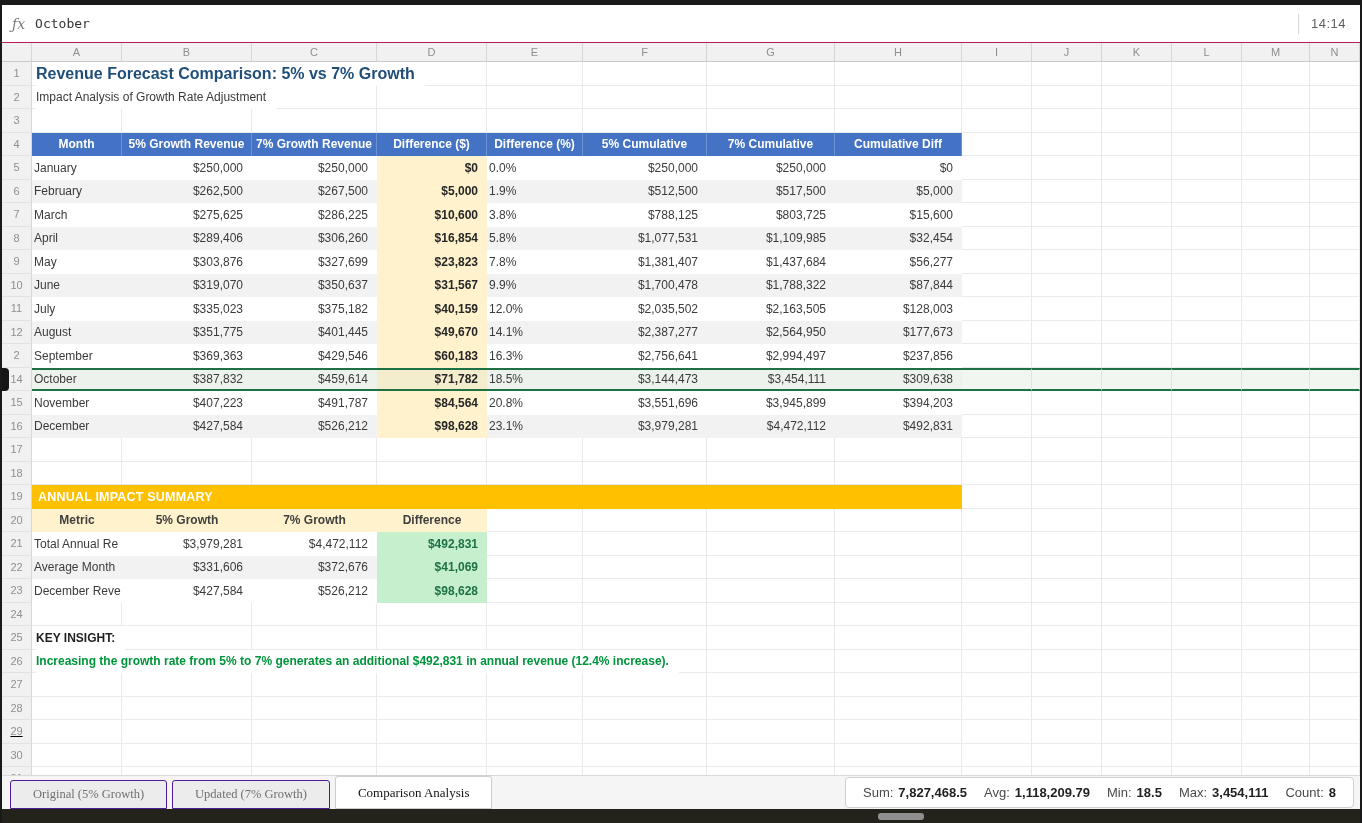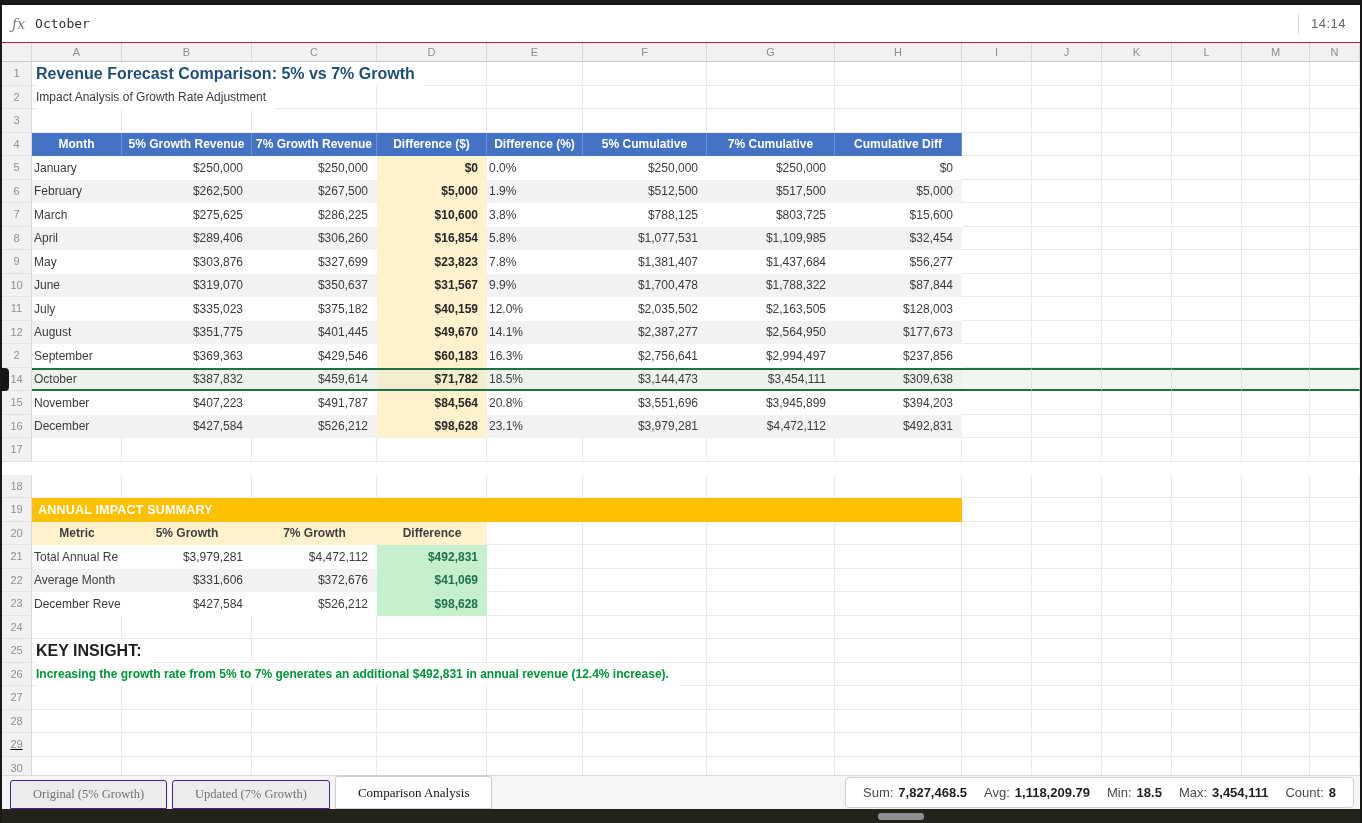--- a/index.html
+++ b/index.html
@@ -40,21 +40,21 @@
   .green{background:#C6EFCE;color:#1E7145;font-weight:700;}
   
   .row-selected .cell{border-top:2px solid #1E7145;border-bottom:2px solid #1E7145;background:#edf3ec;}
   .row-selected .cell.cream{background:#f4edcd;}
   .row-selected .gridcell{background:#f1f6f0;border-right-color:#dde7dd;}
   .row-indicator{position:absolute;left:0;top:0;width:7px;height:100%;background:#161616;border-radius:0 4px 4px 0;z-index:3;}
   
   .ovl{position:absolute;left:34px;top:0;height:100%;display:flex;align-items:center;white-space:nowrap;background:#fff;padding-right:10px;z-index:2;}
   .title{font-size:16px;font-weight:700;color:#1F4E79;}
   .subtitle{font-size:12px;color:#3a3a3a;}
-  .insight-label{font-size:16px;font-weight:700;color:#1f1f1f;}
+  .insight-label{font-size:12px;font-weight:700;color:#1f1f1f;}
   .insight-text{font-size:12px;font-weight:700;color:#00953B;}
   
   .tab-bar{height:34px;background:#f5f5f5;border-top:1px solid #dadada;display:flex;align-items:flex-end;box-sizing:border-box;}
   .tabs{display:flex;align-items:flex-end;height:100%;padding-left:8px;gap:5px;}
   .tab{font-family:Liberation Serif, serif;font-size:12.5px;border:1px solid #4c1d95;background:#ececec;color:#707070;
        height:29px;padding:0 22px;border-radius:3px 3px 0 0;cursor:pointer;}
   .tab.active{background:#fff;color:#141414;border-color:#cfcfcf;height:33px;font-size:13px;box-shadow:0 -1px 2px rgba(0,0,0,.06);}
   .status-box{margin-left:auto;margin-right:6px;align-self:center;height:31px;background:#fff;border:1px solid #d0d0d0;border-radius:4px;
               display:flex;align-items:center;gap:17px;padding:0 17px;box-sizing:border-box;}
   .stat{display:flex;gap:5px;font-size:13px;white-space:nowrap;}
@@ -380,21 +380,21 @@
         <div class="cell gridcell"></div>
         <div class="cell gridcell"></div>
         <div class="cell gridcell"></div>
         <div class="cell gridcell"></div>
         <div class="cell gridcell"></div>
         <div class="cell gridcell"></div>
         <div class="cell gridcell"></div>
         <div class="cell gridcell"></div>
         <div class="cell gridcell"></div>
       </div>
-      <div class="sheet-row" style="grid-template-columns: 30px 90px 130px 125px 110px 96px 124px 128px 127px 70px 70px 70px 70px 68px 50px; margin-top: 13px;">
+      <div class="sheet-row" style="grid-template-columns: 30px 90px 130px 125px 110px 96px 124px 128px 127px 70px 70px 70px 70px 68px 50px;">
         <div class="row-h">18</div>
         <div class="cell gridcell"></div>
         <div class="cell gridcell"></div>
         <div class="cell gridcell"></div>
         <div class="cell gridcell"></div>
         <div class="cell gridcell"></div>
         <div class="cell gridcell"></div>
         <div class="cell gridcell"></div>
         <div class="cell gridcell"></div>
         <div class="cell gridcell"></div>

